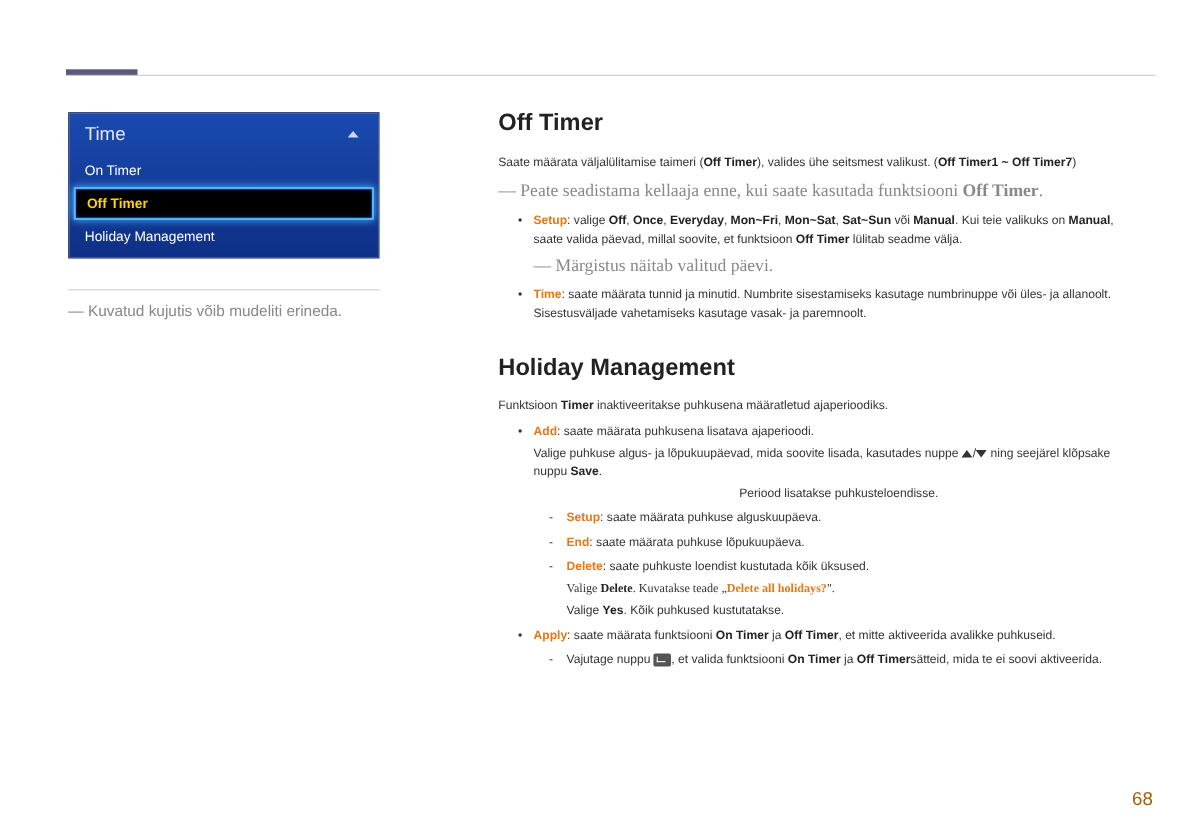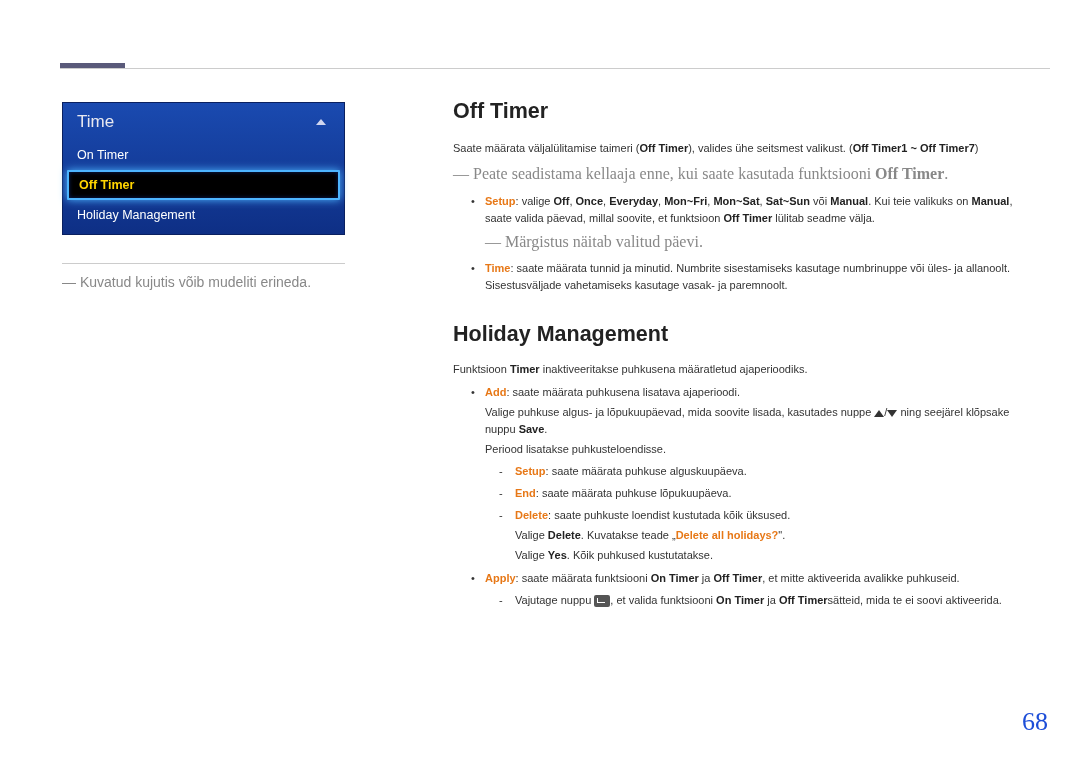--- a/index.html
+++ b/index.html
@@ -131,24 +131,23 @@
     top: 0;
     color: #333;
   }
   .bold { font-weight: 700; color: #222; }
   .orange { color: #e77817; font-weight: 700; }
   .orange-q { color: #e77817; font-weight: 600; }
   .page-num {
     position: absolute;
     bottom: 26px;
     right: 32px;
-    font-size: 26px;
-    color: #1d4ed8;
+    font-size: 17px;
+    color: #a16207;
     font-weight: 300;
-    font-family: Liberation Serif, serif;
   }
   .tri-up, .tri-down {
     display: inline-block;
     width: 0; height: 0;
     border-left: 5px solid transparent;
     border-right: 5px solid transparent;
     vertical-align: middle;
   }
   .tri-up { border-bottom: 7px solid #333; }
   .tri-down { border-top: 7px solid #333; }
@@ -230,31 +229,31 @@
   <div class="para">
     <span>Funktsioon </span><span class="bold">Timer</span><span> inaktiveeritakse puhkusena määratletud ajaperioodiks.</span>
   </div>
 
   <ul class="bullet-list">
     <li>
       <span class="orange">Add</span><span>: saate määrata puhkusena lisatava ajaperioodi.</span>
       <div style="margin-top:3px;">
         <span>Valige puhkuse algus- ja lõpukuupäevad, mida soovite lisada, kasutades nuppe </span><span class="tri-up"></span>/<span class="tri-down"></span><span> ning seejärel klõpsake nuppu </span><span class="bold">Save</span><span>.</span>
       </div>
-      <div style="margin-top:3px;">Periood lisatakse puhkusteloendisse.</div>
+      <div style="margin-top:3px;text-align:center;">Periood lisatakse puhkusteloendisse.</div>
       <ul class="sub-list">
         <li>
           <span class="orange">Setup</span><span>: saate määrata puhkuse alguskuupäeva.</span>
         </li>
         <li>
           <span class="orange">End</span><span>: saate määrata puhkuse lõpukuupäeva.</span>
         </li>
         <li>
           <span class="orange">Delete</span><span>: saate puhkuste loendist kustutada kõik üksused.</span>
-          <div style="margin-top:3px;">
+          <div style="margin-top:3px;font-family:Liberation Serif, serif;">
             <span>Valige </span><span class="bold">Delete</span><span>. Kuvatakse teade „</span><span class="orange-q">Delete all holidays?</span><span>".</span>
           </div>
           <div style="margin-top:3px;">
             <span>Valige </span><span class="bold">Yes</span><span>. Kõik puhkused kustutatakse.</span>
           </div>
         </li>
       </ul>
     </li>
     <li>
       <span class="orange">Apply</span><span>: saate määrata funktsiooni </span><span class="bold">On Timer</span><span> ja </span><span class="bold">Off Timer</span><span>, et mitte aktiveerida avalikke puhkuseid.</span>

